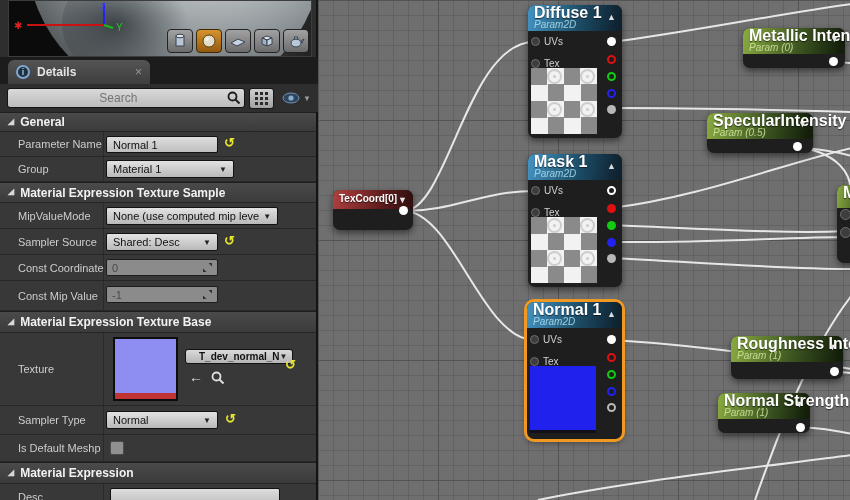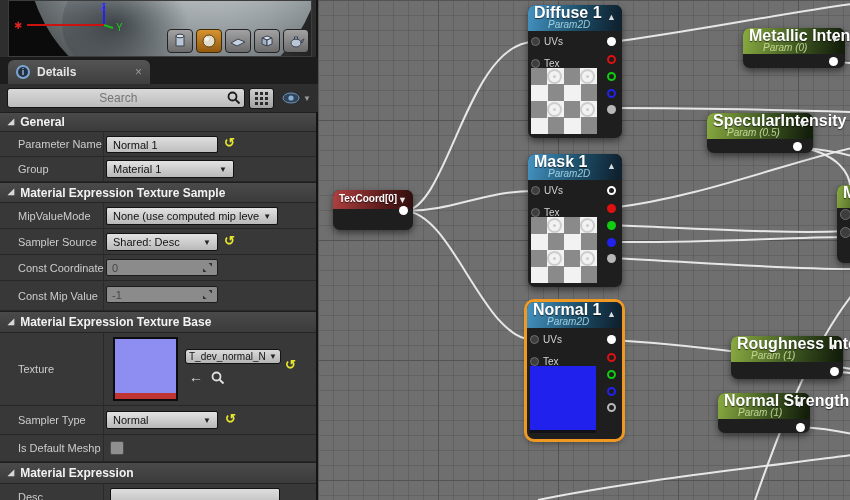--- a/index.html
+++ b/index.html
@@ -50,41 +50,41 @@
   .dd{position:absolute;height:18px;border:1px solid #121212;border-radius:2px;background:linear-gradient(#e2e2e2,#b9b9b9);
     font-size:11px;color:#111;display:flex;align-items:center;padding:0 6px;white-space:nowrap;overflow:hidden;}
   .dd .caret{margin-left:auto;font-size:8px;color:#222;padding-left:4px;flex:none;}
   .numoff{position:absolute;height:17px;border:1px solid #1c1c1c;border-radius:2px;background:#8b8b8b;color:#474747;
     font-size:11px;display:flex;align-items:center;padding:0 5px;}
   .numoff svg{margin-left:auto;}
   .reset{position:absolute;color:#e6e62e;font-size:13px;font-weight:bold;line-height:10px;}
   .thumb{position:absolute;width:65px;height:64px;border:2px solid #0d0d0d;background:#8d8df2;}
   .thumb i{position:absolute;left:0;bottom:0;width:100%;height:6px;background:#c03434;}
   .combobtn{position:absolute;height:15px;border:1px solid #121212;border-radius:3px;background:linear-gradient(#dadada,#b5b5b5);
-    font-size:10px;color:#111;display:flex;align-items:center;padding:0 3px;width:96px;overflow:hidden;white-space:nowrap;}
+    font-size:10px;color:#111;display:flex;align-items:center;padding:0 13px;width:108px;overflow:hidden;white-space:nowrap;font-weight:bold;}
   .ico-back{position:absolute;color:#e0e0e0;font-size:14px;font-weight:bold;}
   .checkbox{position:absolute;width:14px;height:14px;background:#909090;border:1px solid #4c4c4c;border-radius:2px;}
 
   
   .graph{position:absolute;left:318px;top:0;width:532px;height:500px;overflow:hidden;background-color:#6f6f6f;
     background-image:
       linear-gradient(rgba(88,88,88,.55) 1px,transparent 1px),
       linear-gradient(90deg,rgba(88,88,88,.55) 1px,transparent 1px),
       linear-gradient(rgba(70,70,70,.8) 1px,transparent 1px),
       linear-gradient(90deg,rgba(70,70,70,.8) 1px,transparent 1px);
     background-size:15px 15px,15px 15px,120px 120px,120px 120px;}
   .wires{position:absolute;left:0;top:0;z-index:1;}
   .node{position:absolute;z-index:2;background:#1e1e1e;border-radius:7px;box-shadow:0 3px 7px rgba(0,0,0,.5);}
   .node.selected{box-shadow:0 0 0 3px #ef9922,0 3px 7px rgba(0,0,0,.5);}
   .nhead{height:26px;border-radius:7px 7px 0 0;padding:2px 6px 0 6px;position:relative;}
   .nhead.blue{background:linear-gradient(100deg,#4493c2,#1c4c66 55%,#0f2230 95%);}
   .nhead.green{background:linear-gradient(100deg,#8aab41,#3d5621 55%,#141f0b 95%);}
   .nhead.red{background:linear-gradient(100deg,#b04040,#601d1d 60%,#2e0e0e);height:19px;padding-top:3px;}
   .ntitle{font-size:16px;font-weight:bold;color:#fff;line-height:12px;text-shadow:0 1px 1px rgba(0,0,0,.6);white-space:nowrap;}
-  .nsub{font-size:10px;font-style:italic;color:#aee0ef;opacity:.85;line-height:11px;white-space:nowrap;margin-left:14px;}
+  .nsub{font-size:10px;font-style:italic;color:#aee0ef;opacity:.85;line-height:11px;white-space:nowrap;}
   .nhead.green .nsub{color:#d2e6a0;}
   .ncollapse{position:absolute;right:6px;top:7px;color:#d7dde0;font-size:9px;}
   .nhead .caret2{position:absolute;right:6px;top:6px;color:#e6e6e6;font-size:9px;}
   .pinlbl{position:absolute;font-size:10px;color:#d2d2d2;left:16px;}
   .pin{position:absolute;width:9px;height:9px;border-radius:50%;}
   .pin.hollow{background:#1e1e1e !important;border:2px solid;}
   .pin.in{left:3px;background:#3d3d3d;border:1px solid #6e6e6e;}
   .npreview{position:absolute;left:3px;top:63px;width:66px;height:66px;}
   .checker{background-color:#f2f2f2;
     background-image:conic-gradient(#f2f2f2 0 25%, #8a8a8a 0 50%, #f2f2f2 0 75%, #8a8a8a 0);

